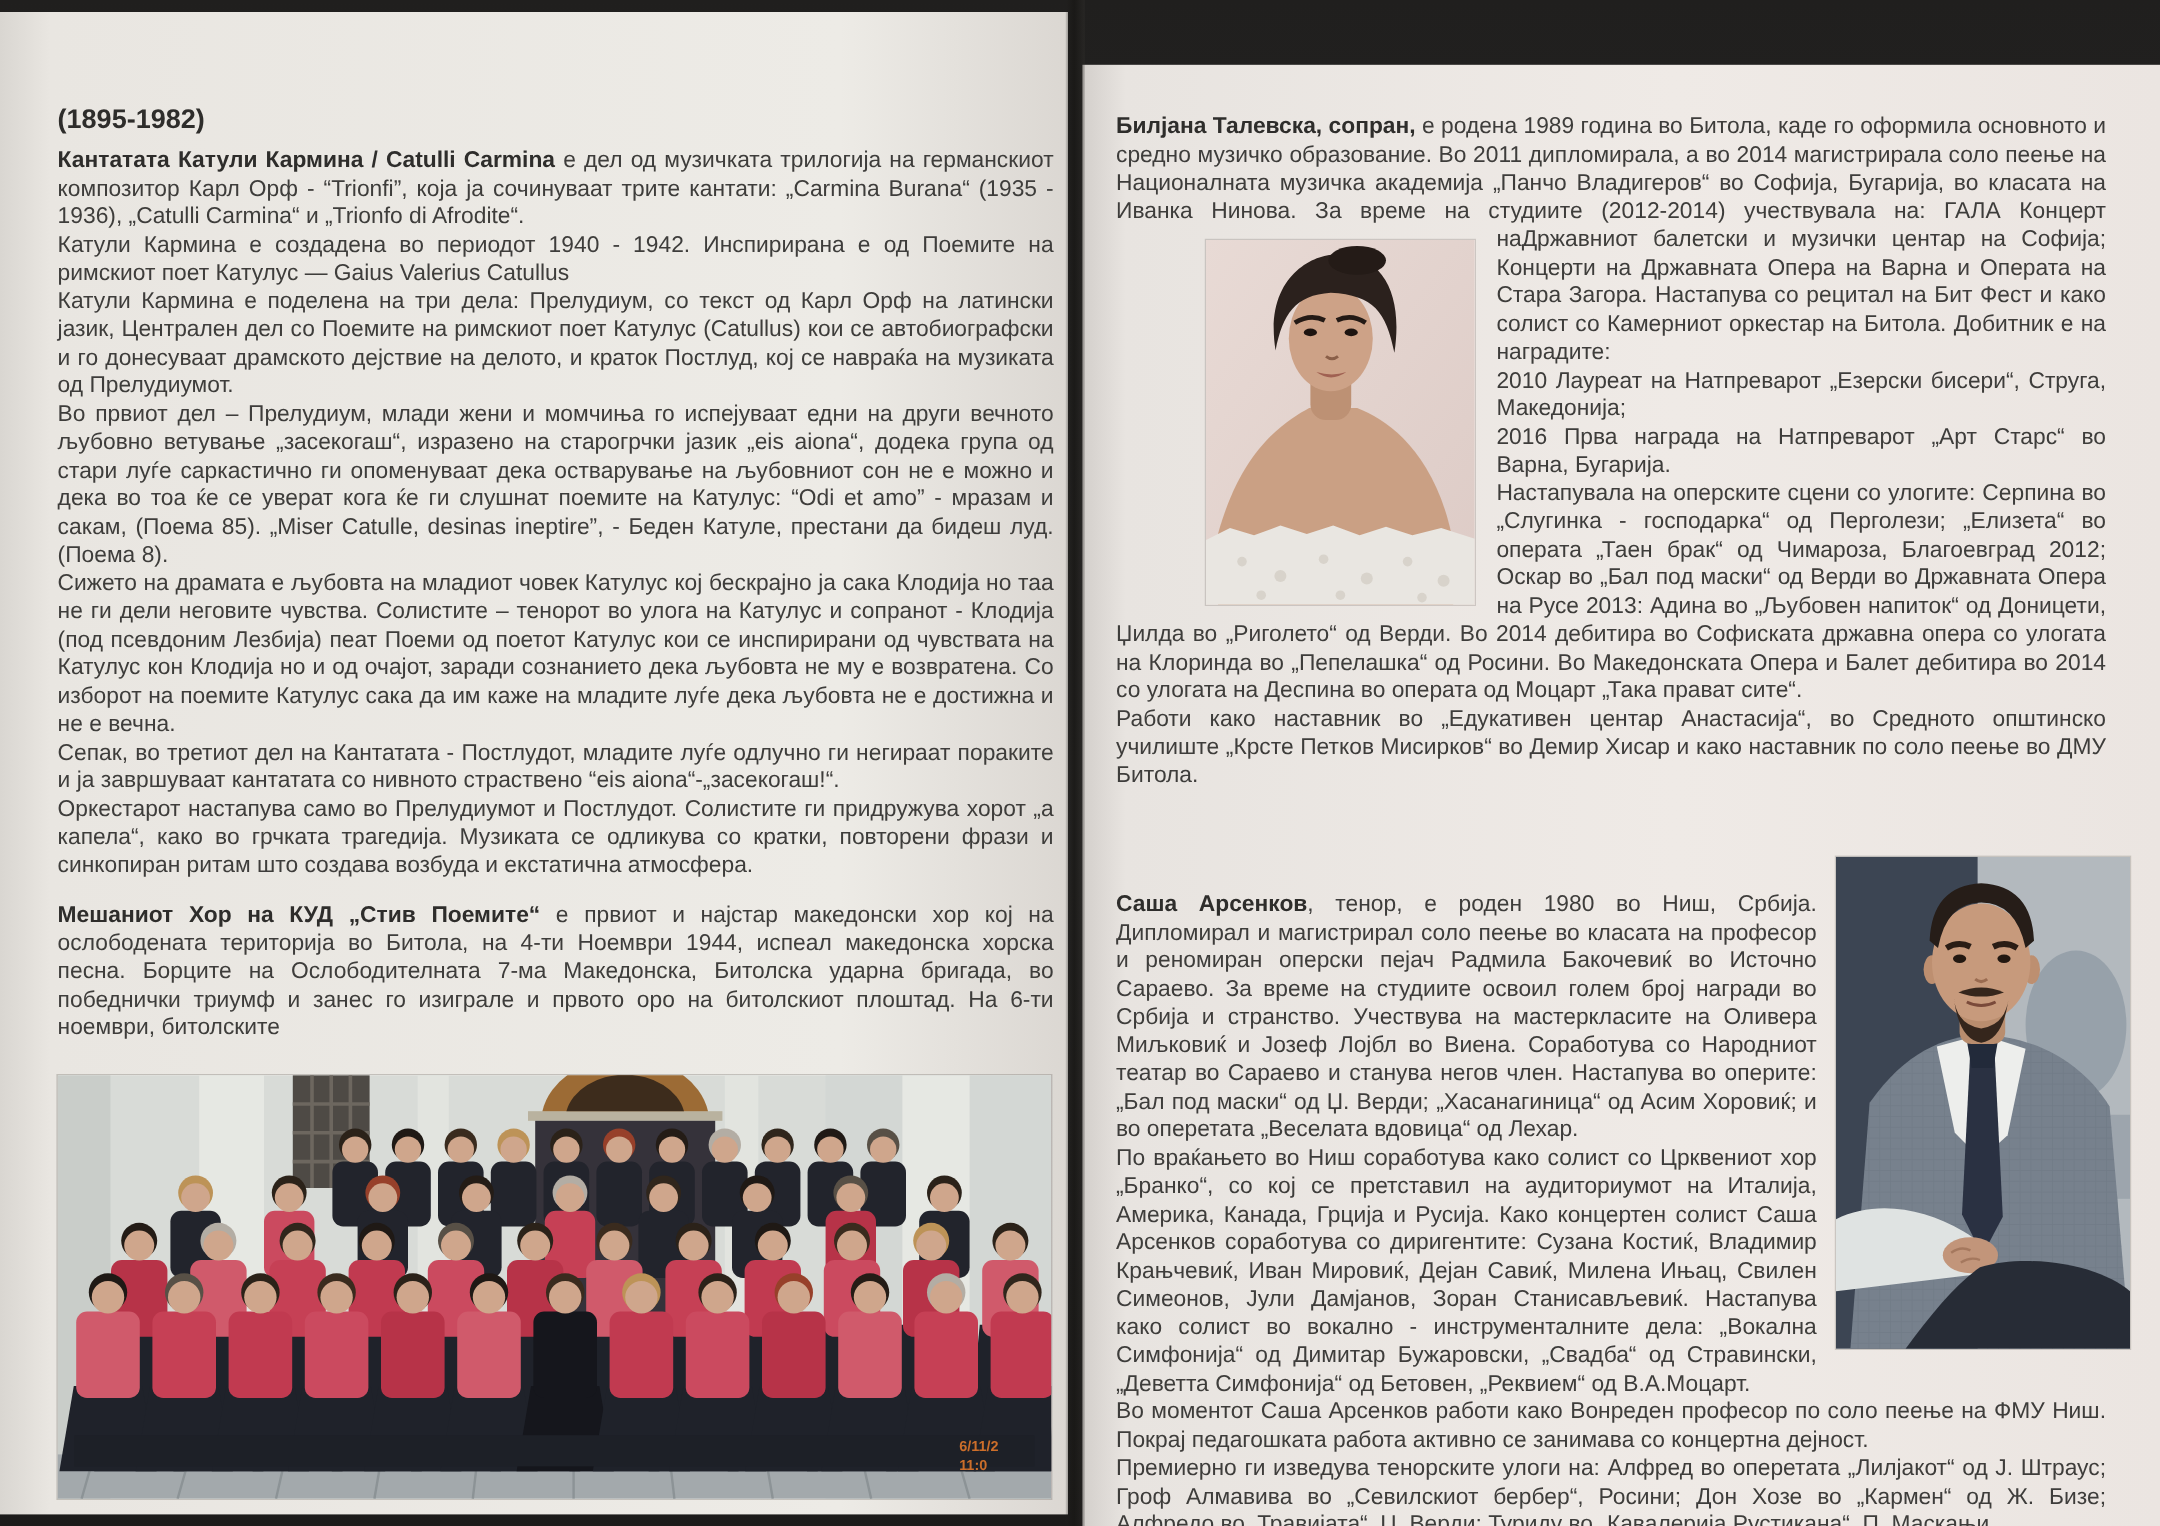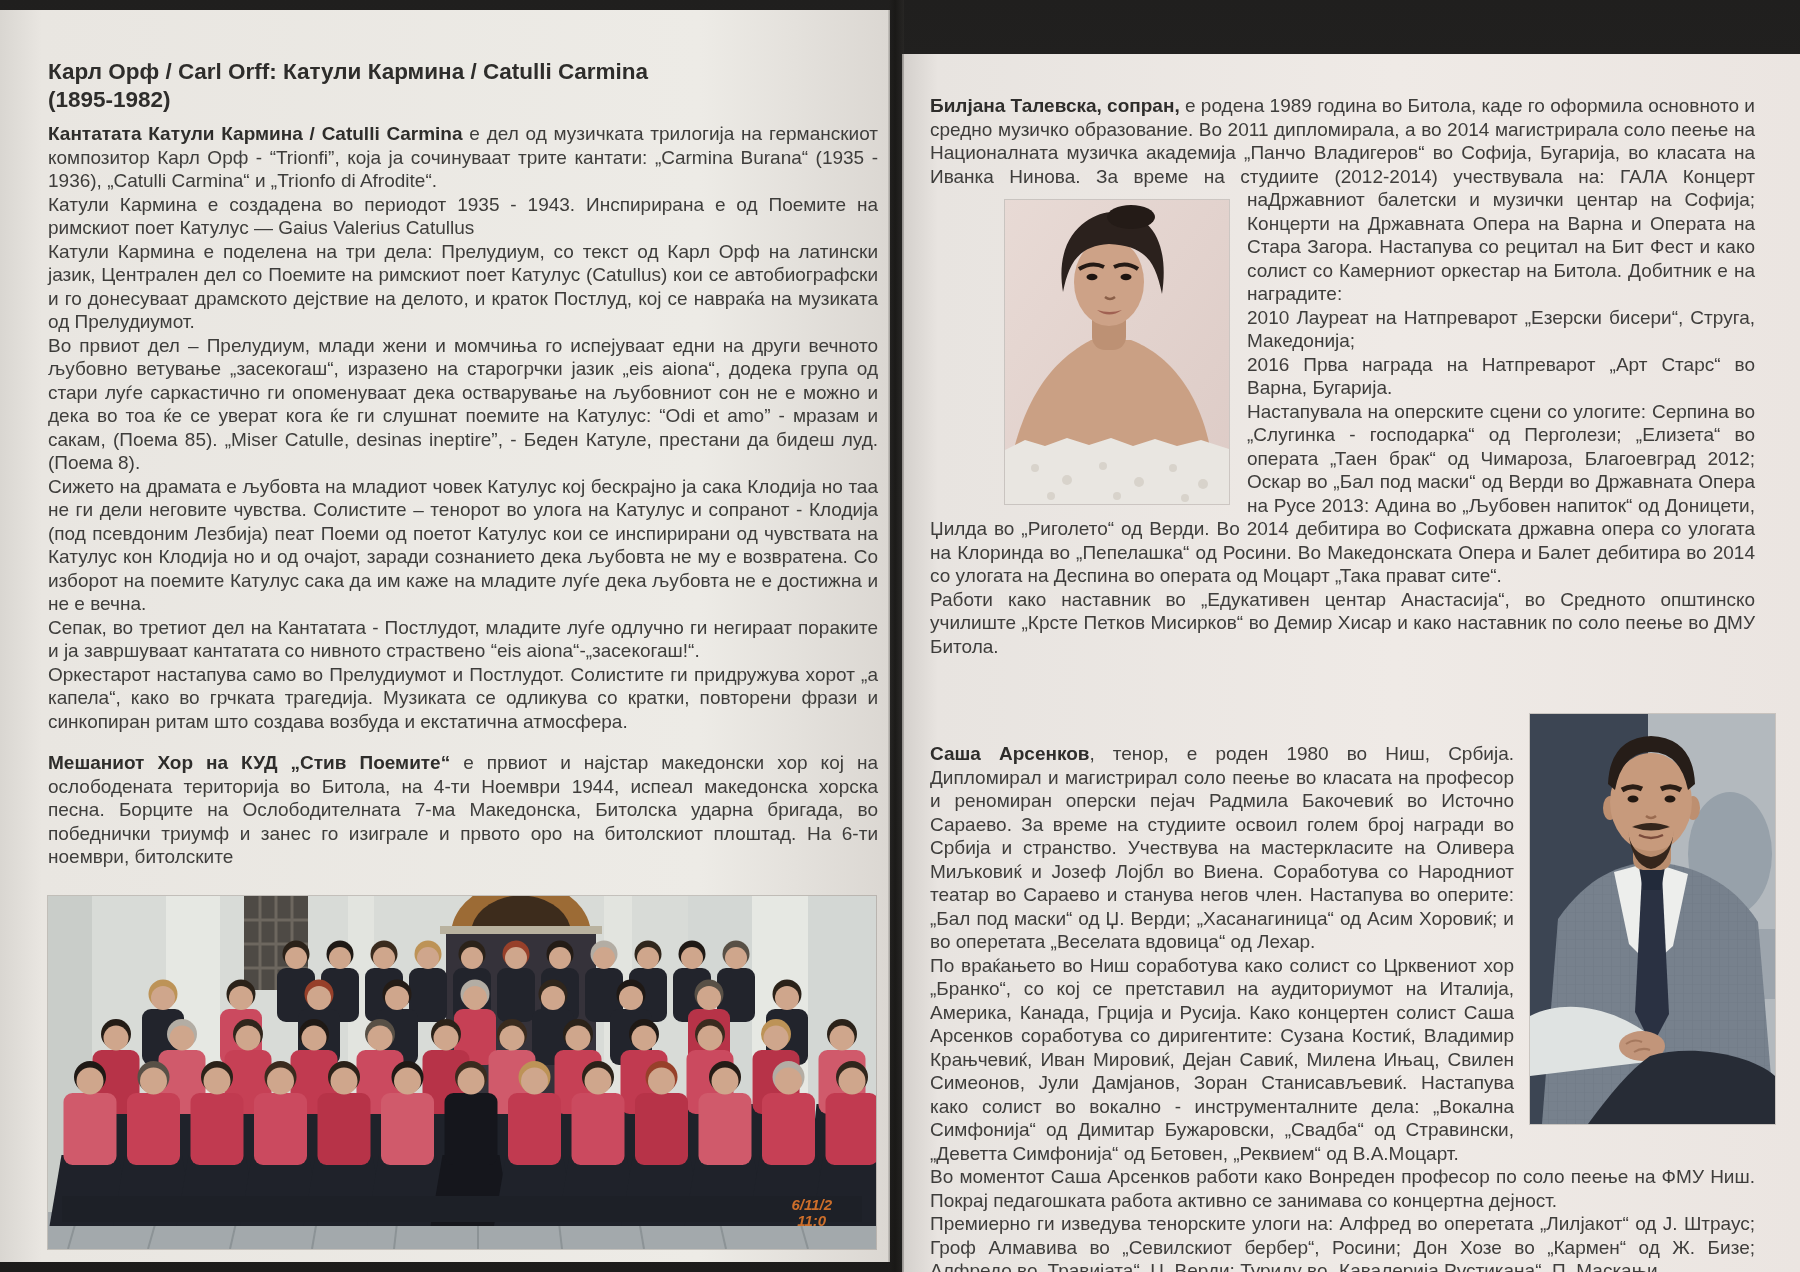--- a/index.html
+++ b/index.html
@@ -17,38 +17,38 @@
   .crease{position:absolute;left:888px;top:0;width:16px;height:1272px;
     background:linear-gradient(90deg,rgba(40,38,36,.1),rgba(25,24,22,.85) 45%,rgba(60,57,54,.25));}
   h1.title{font-size:22.5px;line-height:28px;font-weight:bold;color:#2e2d2b;
     margin-bottom:8px;text-align:left;}
   b{color:#2e2d2b}
   p{margin:0}
   .choir-par{margin-top:18px}
   .choir-wrap{position:absolute;left:48px;top:886px;width:828px;height:353px;
     box-shadow:0 0 0 1px rgba(120,115,110,.35);}
   .choir-wrap svg{display:block}
-  .stamp{position:absolute;right:44px;bottom:20px;color:#e0772b;font-size:15px;
-    font-style:italic;font-weight:bold;line-height:16px;text-align:center;opacity:.9;}
+  .stamp{position:absolute;right:44px;bottom:20px;color:#e0772b;font-size:12px;
+    font-weight:bold;line-height:16px;text-align:left;opacity:.9;}
   .float-biljana{float:left;width:224px;height:304px;margin:12px 18px 8px 75px;
     box-shadow:0 0 0 1px rgba(130,120,115,.3);}
   .float-sasha{float:right;width:245px;height:410px;margin:-28px -20px 10px 16px;
     box-shadow:0 0 0 1px rgba(120,115,110,.3);}
   .float-biljana svg,.float-sasha svg{display:block}
   .bio2{margin-top:84px}
 </style>
 </head>
 <body>
 
 <div class="stage">
 
   <div class="page page-left">
-    <h1 class="title"><span>Карл Орф / Carl Orff: Катули Кармина / Catulli Carmina</span><br><span>(1895-1982)</span></h1>
+    <h1 class="title"><br><span>(1895-1982)</span></h1>
     <p><b>Кантатата Катули Кармина / Catulli Carmina</b><span> е дел од музичката трилогија на германскиот композитор Карл Орф - “Trionfi”, која ја сочинуваат трите кантати: „Carmina Burana“ (1935 - 1936), „Catulli Carmina“ и „Trionfo di Afrodite“.</span></p>
-    <p>Катули Кармина е создадена во периодот 1935 - 1943. Инспирирана е од Поемите на римскиот поет Катулус — Gaius Valerius Catullus</p>
+    <p>Катули Кармина е создадена во периодот 1940 - 1942. Инспирирана е од Поемите на римскиот поет Катулус — Gaius Valerius Catullus</p>
     <p>Катули Кармина е поделена на три дела: Прелудиум, со текст од Карл Орф на латински јазик, Централен дел со Поемите на римскиот поет Катулус (Catullus) кои се автобиографски и го донесуваат драмското дејствие на делото, и краток Постлуд, кој се навраќа на музиката од Прелудиумот.</p>
     <p>Во првиот дел – Прелудиум, млади жени и момчиња го испејуваат едни на други вечното љубовно ветување „засекогаш“, изразено на старогрчки јазик „eis aiona“, додека група од стари луѓе саркастично ги опоменуваат дека остварување на љубовниот сон не е можно и дека во тоа ќе се уверат кога ќе ги слушнат поемите на Катулус: “Odi et amo” - мразам и сакам, (Поема 85). „Miser Catulle, desinas ineptire”, - Беден Катуле, престани да бидеш луд. (Поема 8).</p>
     <p>Сижето на драмата е љубовта на младиот човек Катулус кој бескрајно ја сака Клодија но таа не ги дели неговите чувства. Солистите – тенорот во улога на Катулус и сопранот - Клодија (под псевдоним Лезбија) пеат Поеми од поетот Катулус кои се инспирирани од чувствата на Катулус кон Клодија но и од очајот, заради сознанието дека љубовта не му е возвратена. Со изборот на поемите Катулус сака да им каже на младите луѓе дека љубовта не е достижна и не е вечна.</p>
     <p>Сепак, во третиот дел на Кантатата - Постлудот, младите луѓе одлучно ги негираат пораките и ја завршуваат кантатата со нивното страствено “eis aiona“-„засекогаш!“.</p>
     <p>Оркестарот настапува само во Прелудиумот и Постлудот. Солистите ги придружува хорот „а капела“, како во грчката трагедија. Музиката се одликува со кратки, повторени фрази и синкопиран ритам што создава возбуда и екстатична атмосфера.</p>
     <p class="choir-par"><b>Мешаниот Хор на КУД „Стив Поемите“</b><span> е првиот и најстар македонски хор кој на ослободената територија во Битола, на 4-ти Ноември 1944, испеал македонска хорска песна. Борците на Ослободителната 7-ма Македонска, Битолска ударна бригада, во победнички триумф и занес го изиграле и првото оро на битолскиот плоштад. На 6-ти ноември, битолските</span></p>
 
     <div class="choir-wrap">
       <svg id="choirSvg" width="828" height="353" viewBox="0 0 828 353">
 

